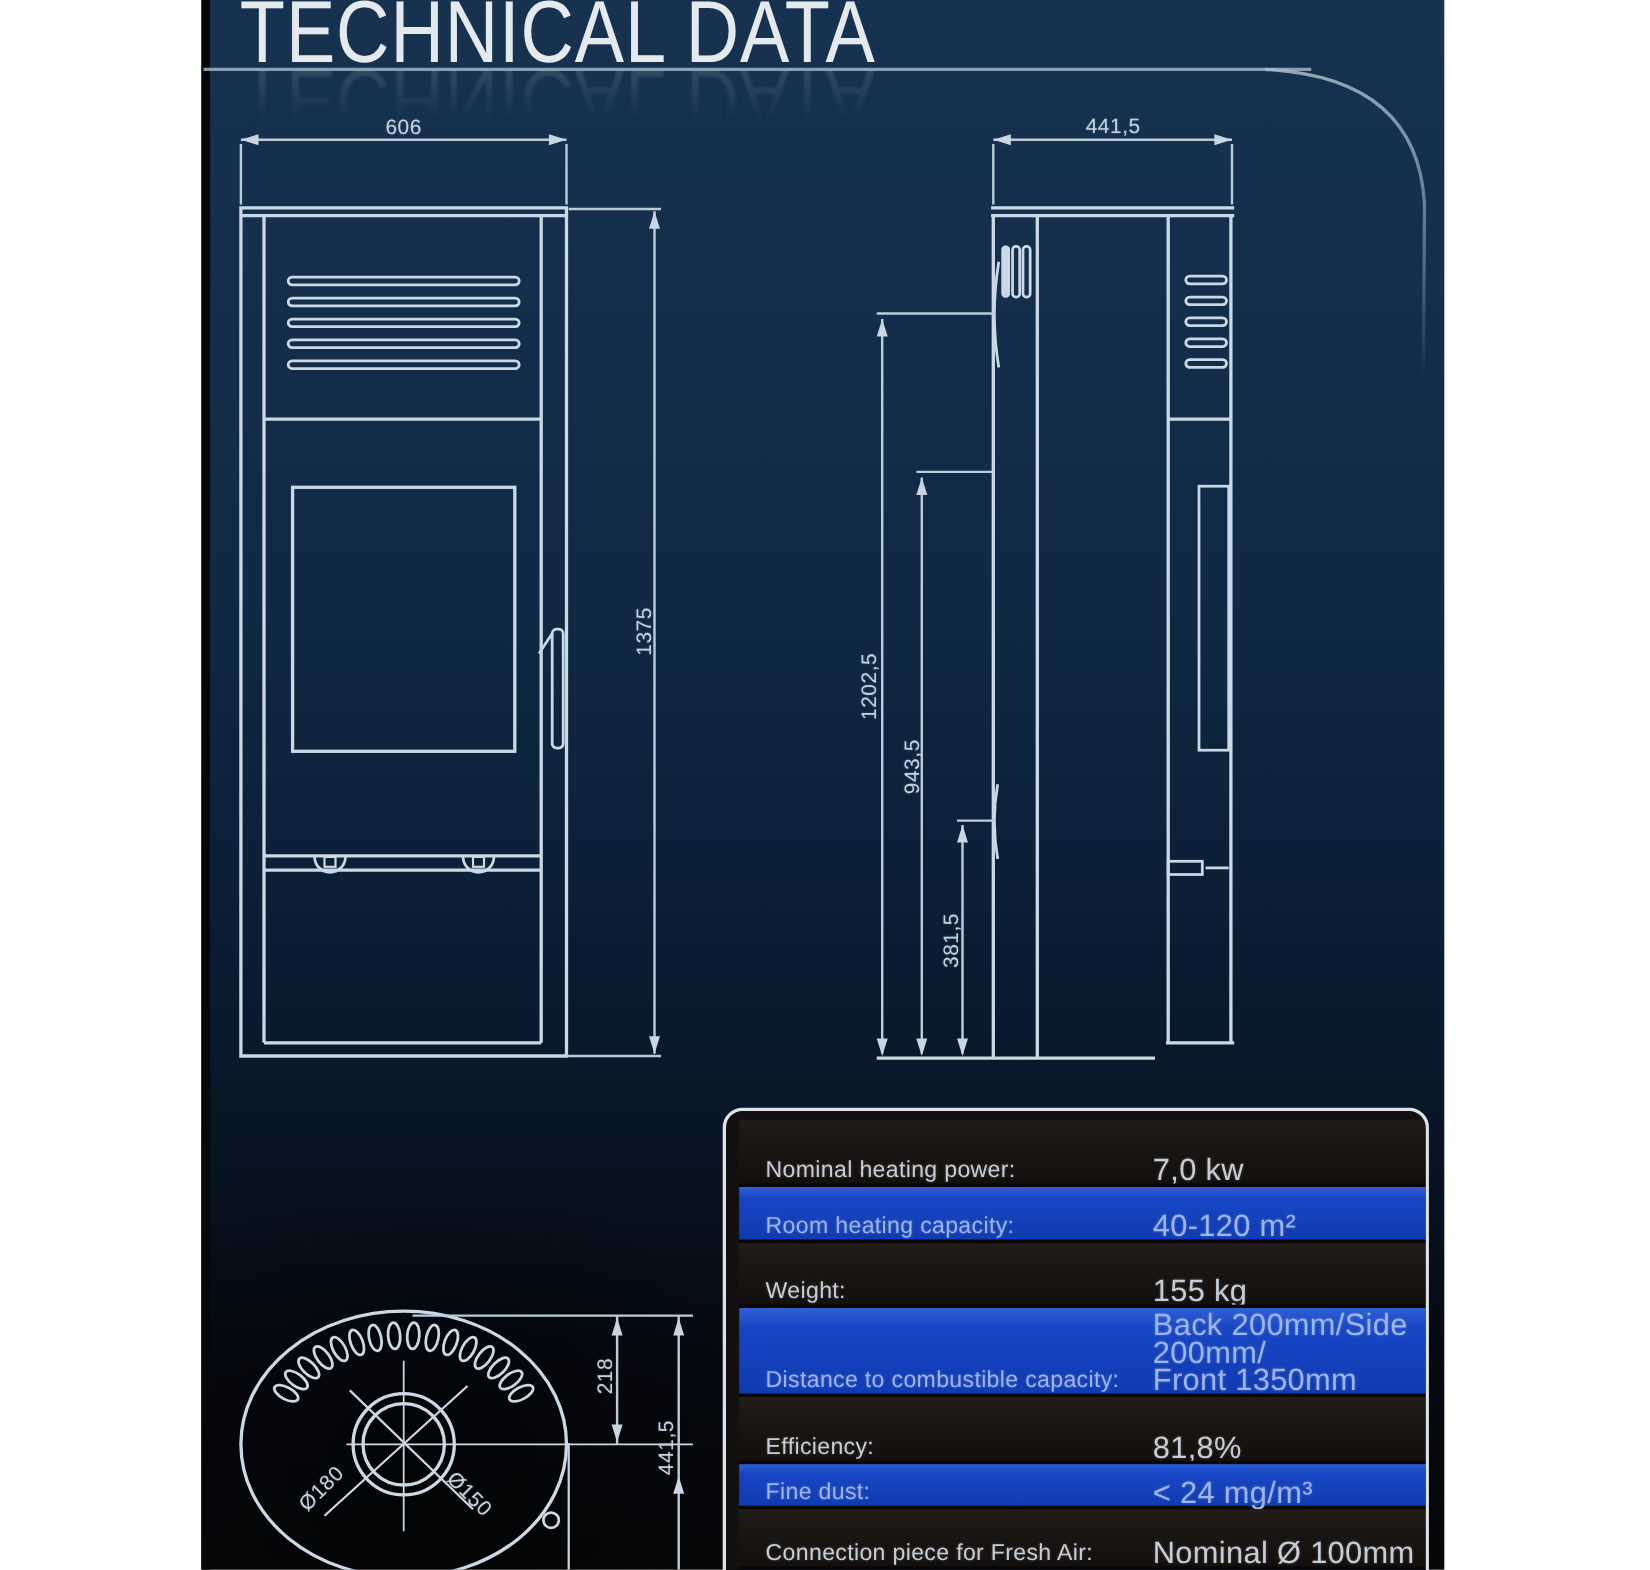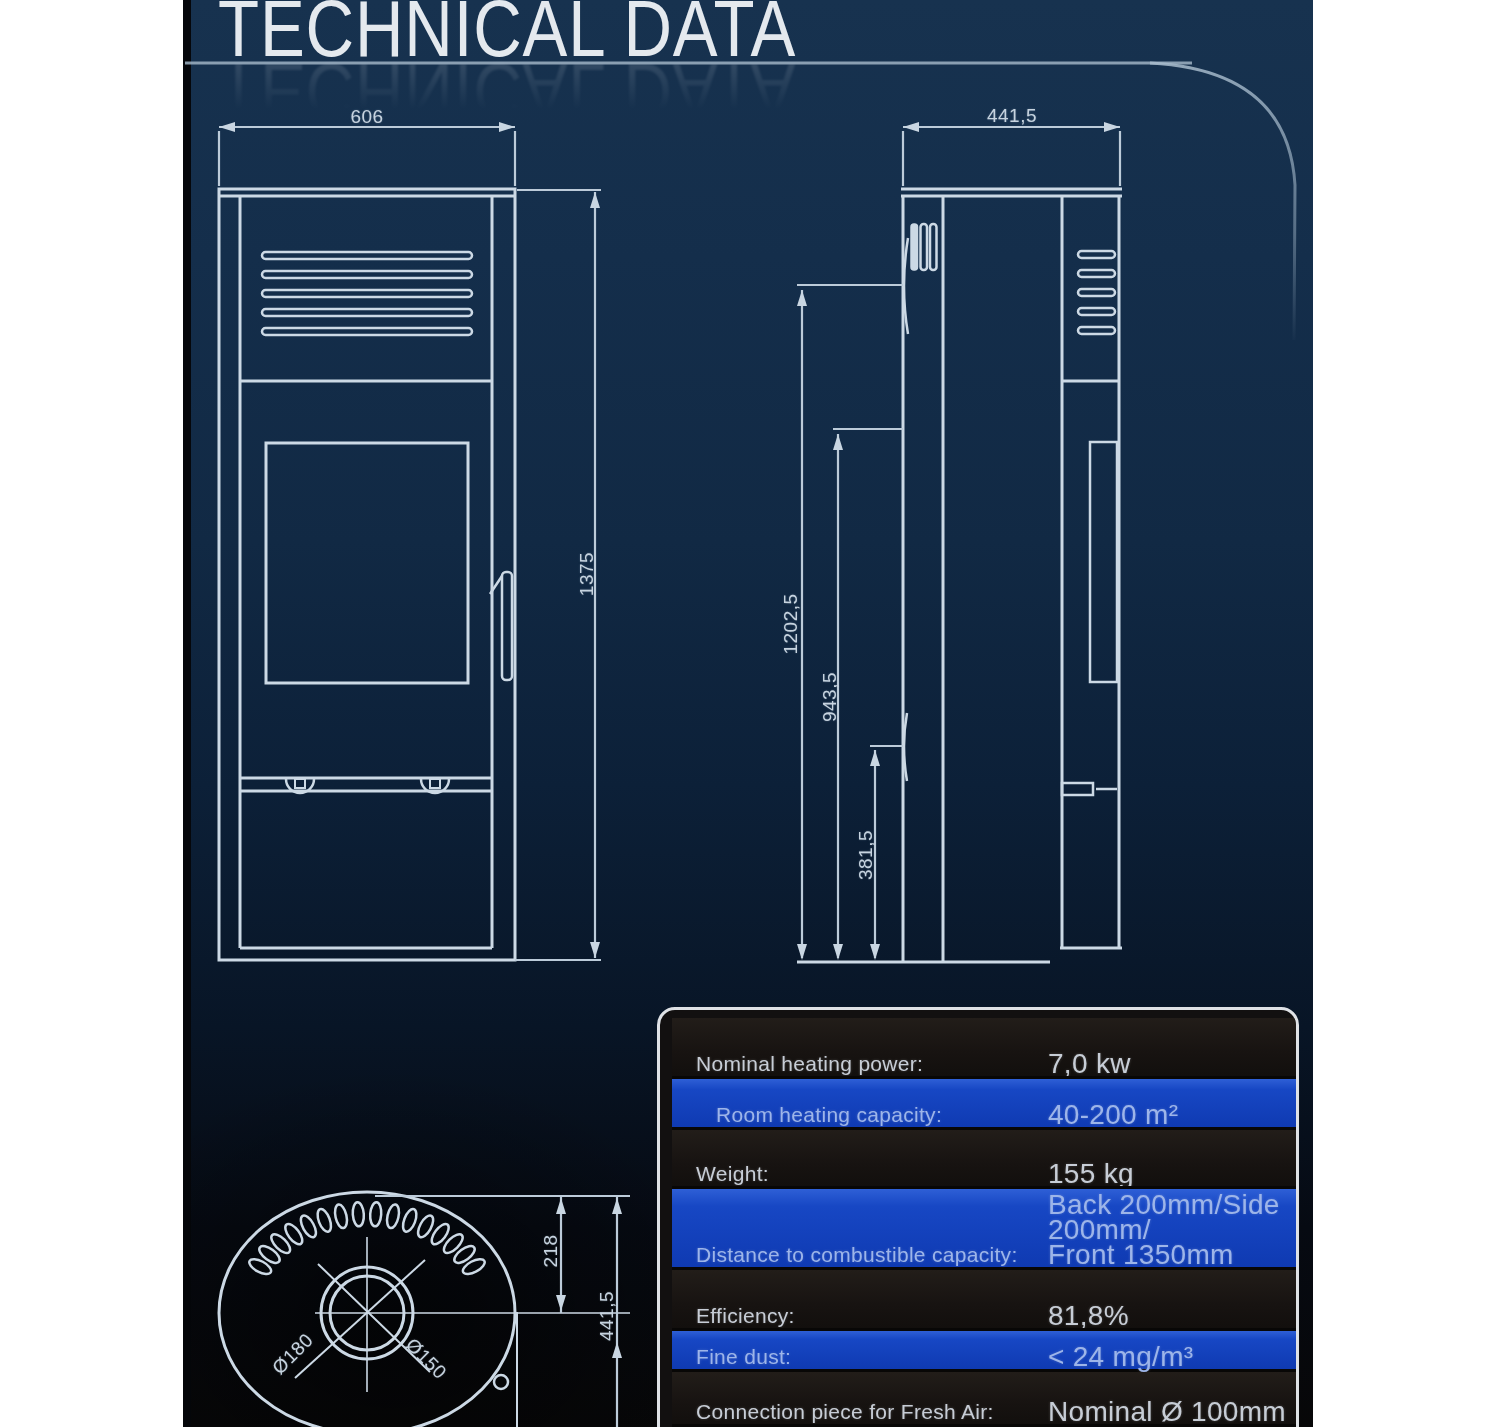--- a/index.html
+++ b/index.html
@@ -30,21 +30,21 @@
   .row{position:relative;display:flex;align-items:flex-end;width:100%;box-sizing:border-box;margin-left:12px;}
   .row.dark{background:linear-gradient(180deg,#221d19 0%,#171311 60%,#120f0d 100%);}
   .row.blue{background:linear-gradient(180deg,#2e5fd6 0%,#1747c4 22%,#0f3ab2 100%);
     border-top:3px solid #080706;border-bottom:3px solid #080706;}
   .row .lbl{padding-left:24px;font-size:21px;color:#c7cdd6;letter-spacing:.3px;
     text-shadow:0 0 3px rgba(255,255,255,.22);}
   .row.blue .lbl{color:#9db5e9;}
   .row .val{position:absolute;left:376px;font-size:28px;color:#c7cdd6;letter-spacing:.3px;
     text-shadow:0 0 3px rgba(255,255,255,.22);line-height:25px;}
   .row.blue .val{color:#9db5e9;}
-  .h58{height:58px;}.h54{height:54px;padding-left:20px;}.h56{height:56px;}.h84{height:84px;}.h44{height:44px;}
+  .h58{height:58px;}.h54{height:54px;}.h56{height:56px;}.h84{height:84px;}.h44{height:44px;}
   .h52{height:52px;}.h60{height:60px;}
 </style>
 </head>
 <body>
 
 <div class="stage"></div>
 
 <h1 class="page-title">TECHNICAL DATA</h1>
 <div class="title-reflect">TECHNICAL DATA</div>
 
@@ -180,21 +180,21 @@
 <div class="dim-label rot-m45" style="left:233px;top:1343px;">Ø180</div>
 <div class="dim-label rot-p45" style="left:366px;top:1348px;">Ø150</div>
 
 <div class="spec-table">
   <div class="row dark h58">
     <span class="lbl">Nominal heating power:</span>
     <span class="val">7,0 kw</span>
   </div>
   <div class="row blue h54">
     <span class="lbl">Room heating capacity:</span>
-    <span class="val">40-200 m²</span>
+    <span class="val">40-120 m²</span>
   </div>
   <div class="row dark h56">
     <span class="lbl">Weight:</span>
     <span class="val">155 kg</span>
   </div>
   <div class="row blue h84">
     <span class="lbl">Distance to combustible capacity:</span>
     <span class="val">
       <span>Back 200mm/Side 200mm/</span><br>
       <span>Front 1350mm</span>

